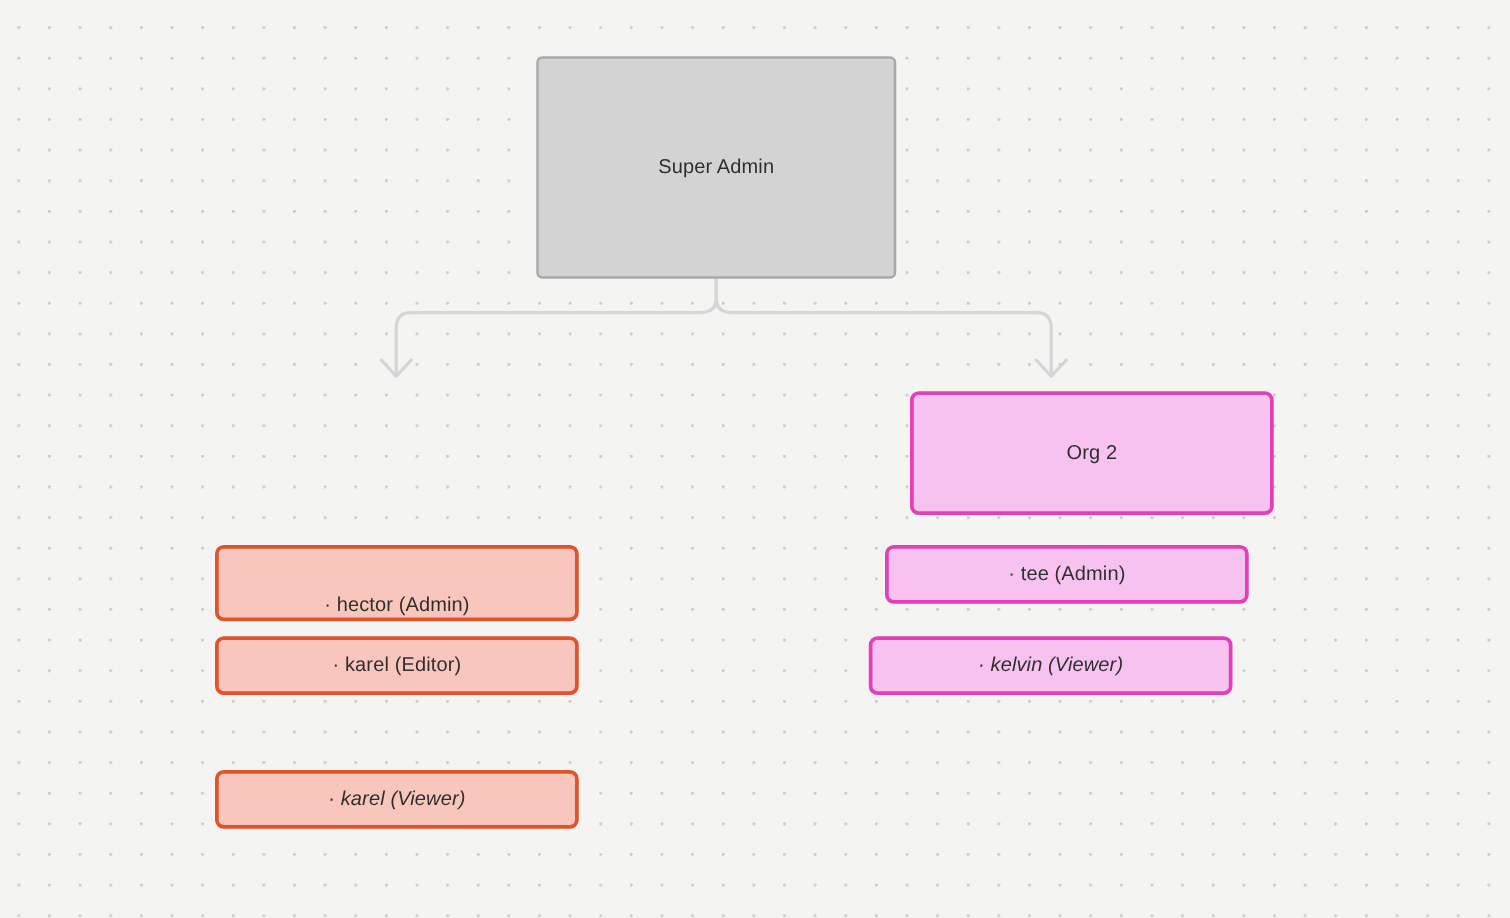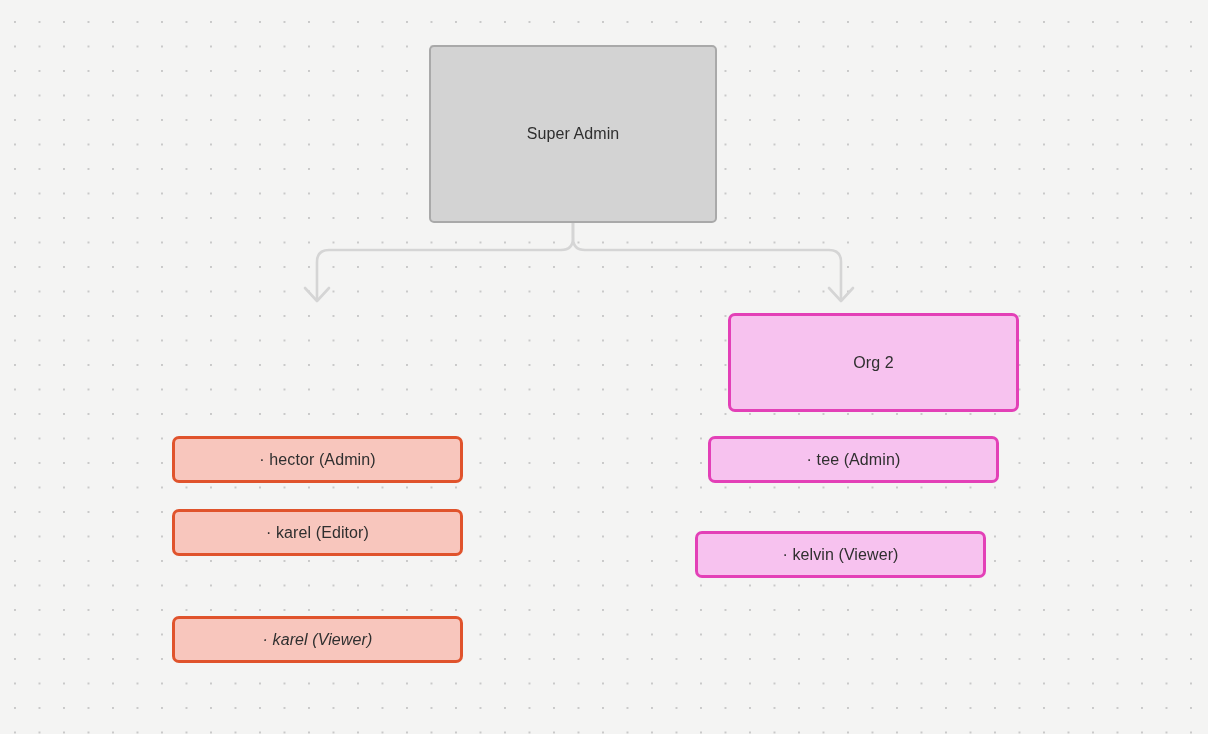--- a/index.html
+++ b/index.html
@@ -79,37 +79,37 @@
       <path d="M305,288 L317,301 L329,288"></path>
       <path d="M829,288 L841,301 L853,288"></path>
     </g>
   </svg>
 
   <div class="node node-root" style="left:429px; top:45px; width:288px; height:178px;">
     <span>Super Admin</span>
   </div>
 
 
-  <div class="node node-member1" style="left:172px; top:436px; width:291px; height:47px;">
+  <div class="node node-member1" style="left:172px; top:436px; width:291px; height:61px;align-items:flex-end;">
     <span>· hector (Admin)</span>
   </div>
 
   <div class="node node-member1" style="left:172px; top:509px; width:291px; height:47px;">
     <span>· karel (Editor)</span>
   </div>
 
   <div class="node node-member1" style="left:172px; top:616px; width:291px; height:47px;font-style:italic;">
     <span>· karel (Viewer)</span>
   </div>
 
   <div class="node node-org2" style="left:695px; top:313px; width:291px; height:99px;margin-left:33px;">
     <span>Org 2</span>
   </div>
 
   <div class="node node-member2" style="left:708px; top:436px; width:291px; height:47px;">
     <span>· tee (Admin)</span>
   </div>
 
-  <div class="node node-member2" style="left:695px; top:531px; width:291px; height:47px;">
+  <div class="node node-member2" style="left:695px; top:509px; width:291px; height:47px;font-style:italic;">
     <span>· kelvin (Viewer)</span>
   </div>
 
 </div>
 
 </body></html>

